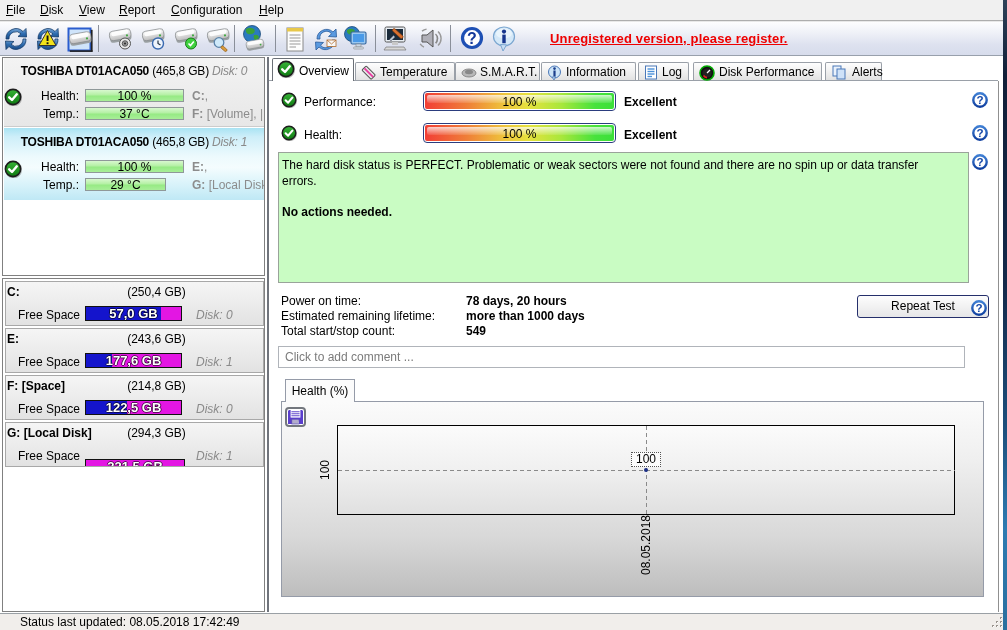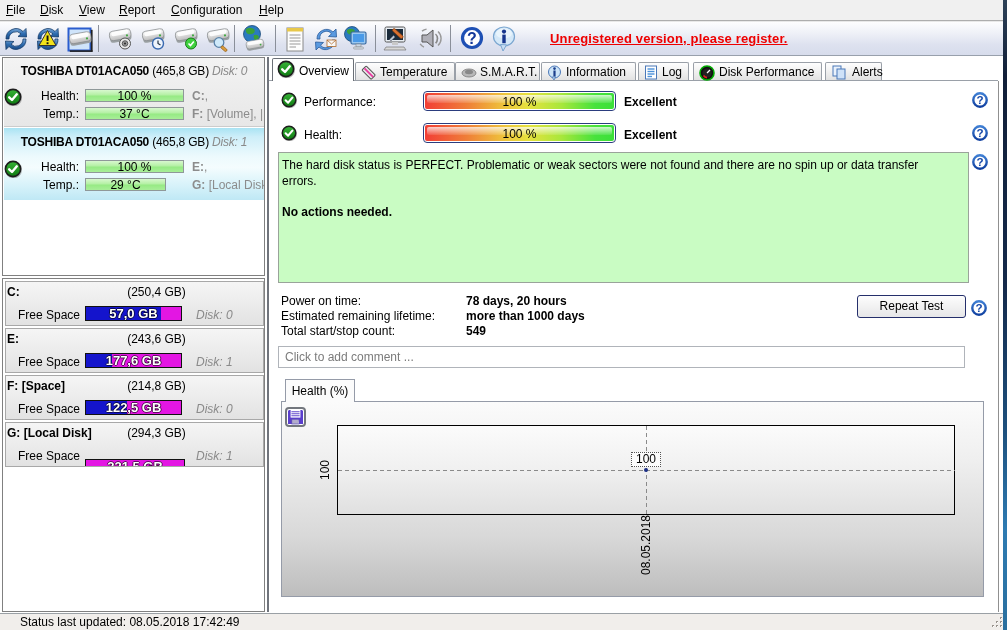--- a/index.html
+++ b/index.html
@@ -55,21 +55,21 @@
 .pbar { position:absolute; left:423px; width:193px; height:20px; border:1px solid #2b3d7e; border-radius:4px; background:#fff; padding:1px; }
 .pbar .fill { width:100%; height:100%; border-radius:2px;
   background:linear-gradient(90deg,#f23e36 0%,#ef7e38 22%,#eec43c 42%,#e5e23e 55%,#a9e73c 72%,#47e23c 90%,#3be03a 100%); position:relative; }
 .pbar .gls { position:absolute; left:2px; top:2px; right:2px; height:8px; border-radius:2px;
   background:linear-gradient(180deg,rgba(255,255,255,0.75),rgba(255,255,255,0.1)); }
 .pbar .txt { position:absolute; left:0; top:2px; width:100%; text-align:center; font-size:12px; }
 .exc { position:absolute; left:624px; font-weight:bold; font-size:12px; }
 #greenbox { left:278px; top:152px; width:691px; height:131px; background:#c9fcc3; border:1px solid #9aa39a; padding:5px 4px 5px 3px; font-size:12px; line-height:15.5px; }
 .ilabel { position:absolute; left:281px; font-size:12px; }
 .ival { position:absolute; left:466px; font-size:12px; font-weight:bold; }
-#repeat { left:857px; top:295px; width:109px; height:23px; border:1px solid #252f6b; border-radius:3px;
+#repeat { left:857px; top:295px; width:132px; height:23px; border:1px solid #252f6b; border-radius:3px;
   background:linear-gradient(180deg,#fdfdfd 0%,#f2f2f2 50%,#e6e6e8 100%); text-align:center; line-height:21px; font-size:12px; }
 #comment { left:278px; top:346px; width:687px; height:22px; border:1px solid #b0b4ba; background:#fff; color:#7b7b7b; line-height:20px; padding-left:6px; font-size:12px; }
 #htab { left:285px; top:379px; width:70px; height:23px; border:1px solid #959ba8; border-bottom:none; background:#fbfbfb; z-index:2; text-align:center; line-height:22px; font-size:12px; }
 #chartpanel { left:281px; top:401px; width:703px; height:196px; border:1px solid #959ba8;
   background:linear-gradient(180deg,#fbfbfb 0%,#efefef 30%,#d8d8d8 70%,#bdbdbd 100%); }
 #plot { left:337px; top:425px; width:618px; height:90px; border:1px solid #000;
   background:linear-gradient(180deg,#fbfbfb 0%,#f0f0f0 50%,#e0e0e0 100%); }
 #hdash { left:338px; top:470px; width:617px; height:1px;
   background:repeating-linear-gradient(90deg,#8a8a8a 0 4px,transparent 4px 7px); }
 #vdash { left:646px; top:426px; width:1px; height:93px;

